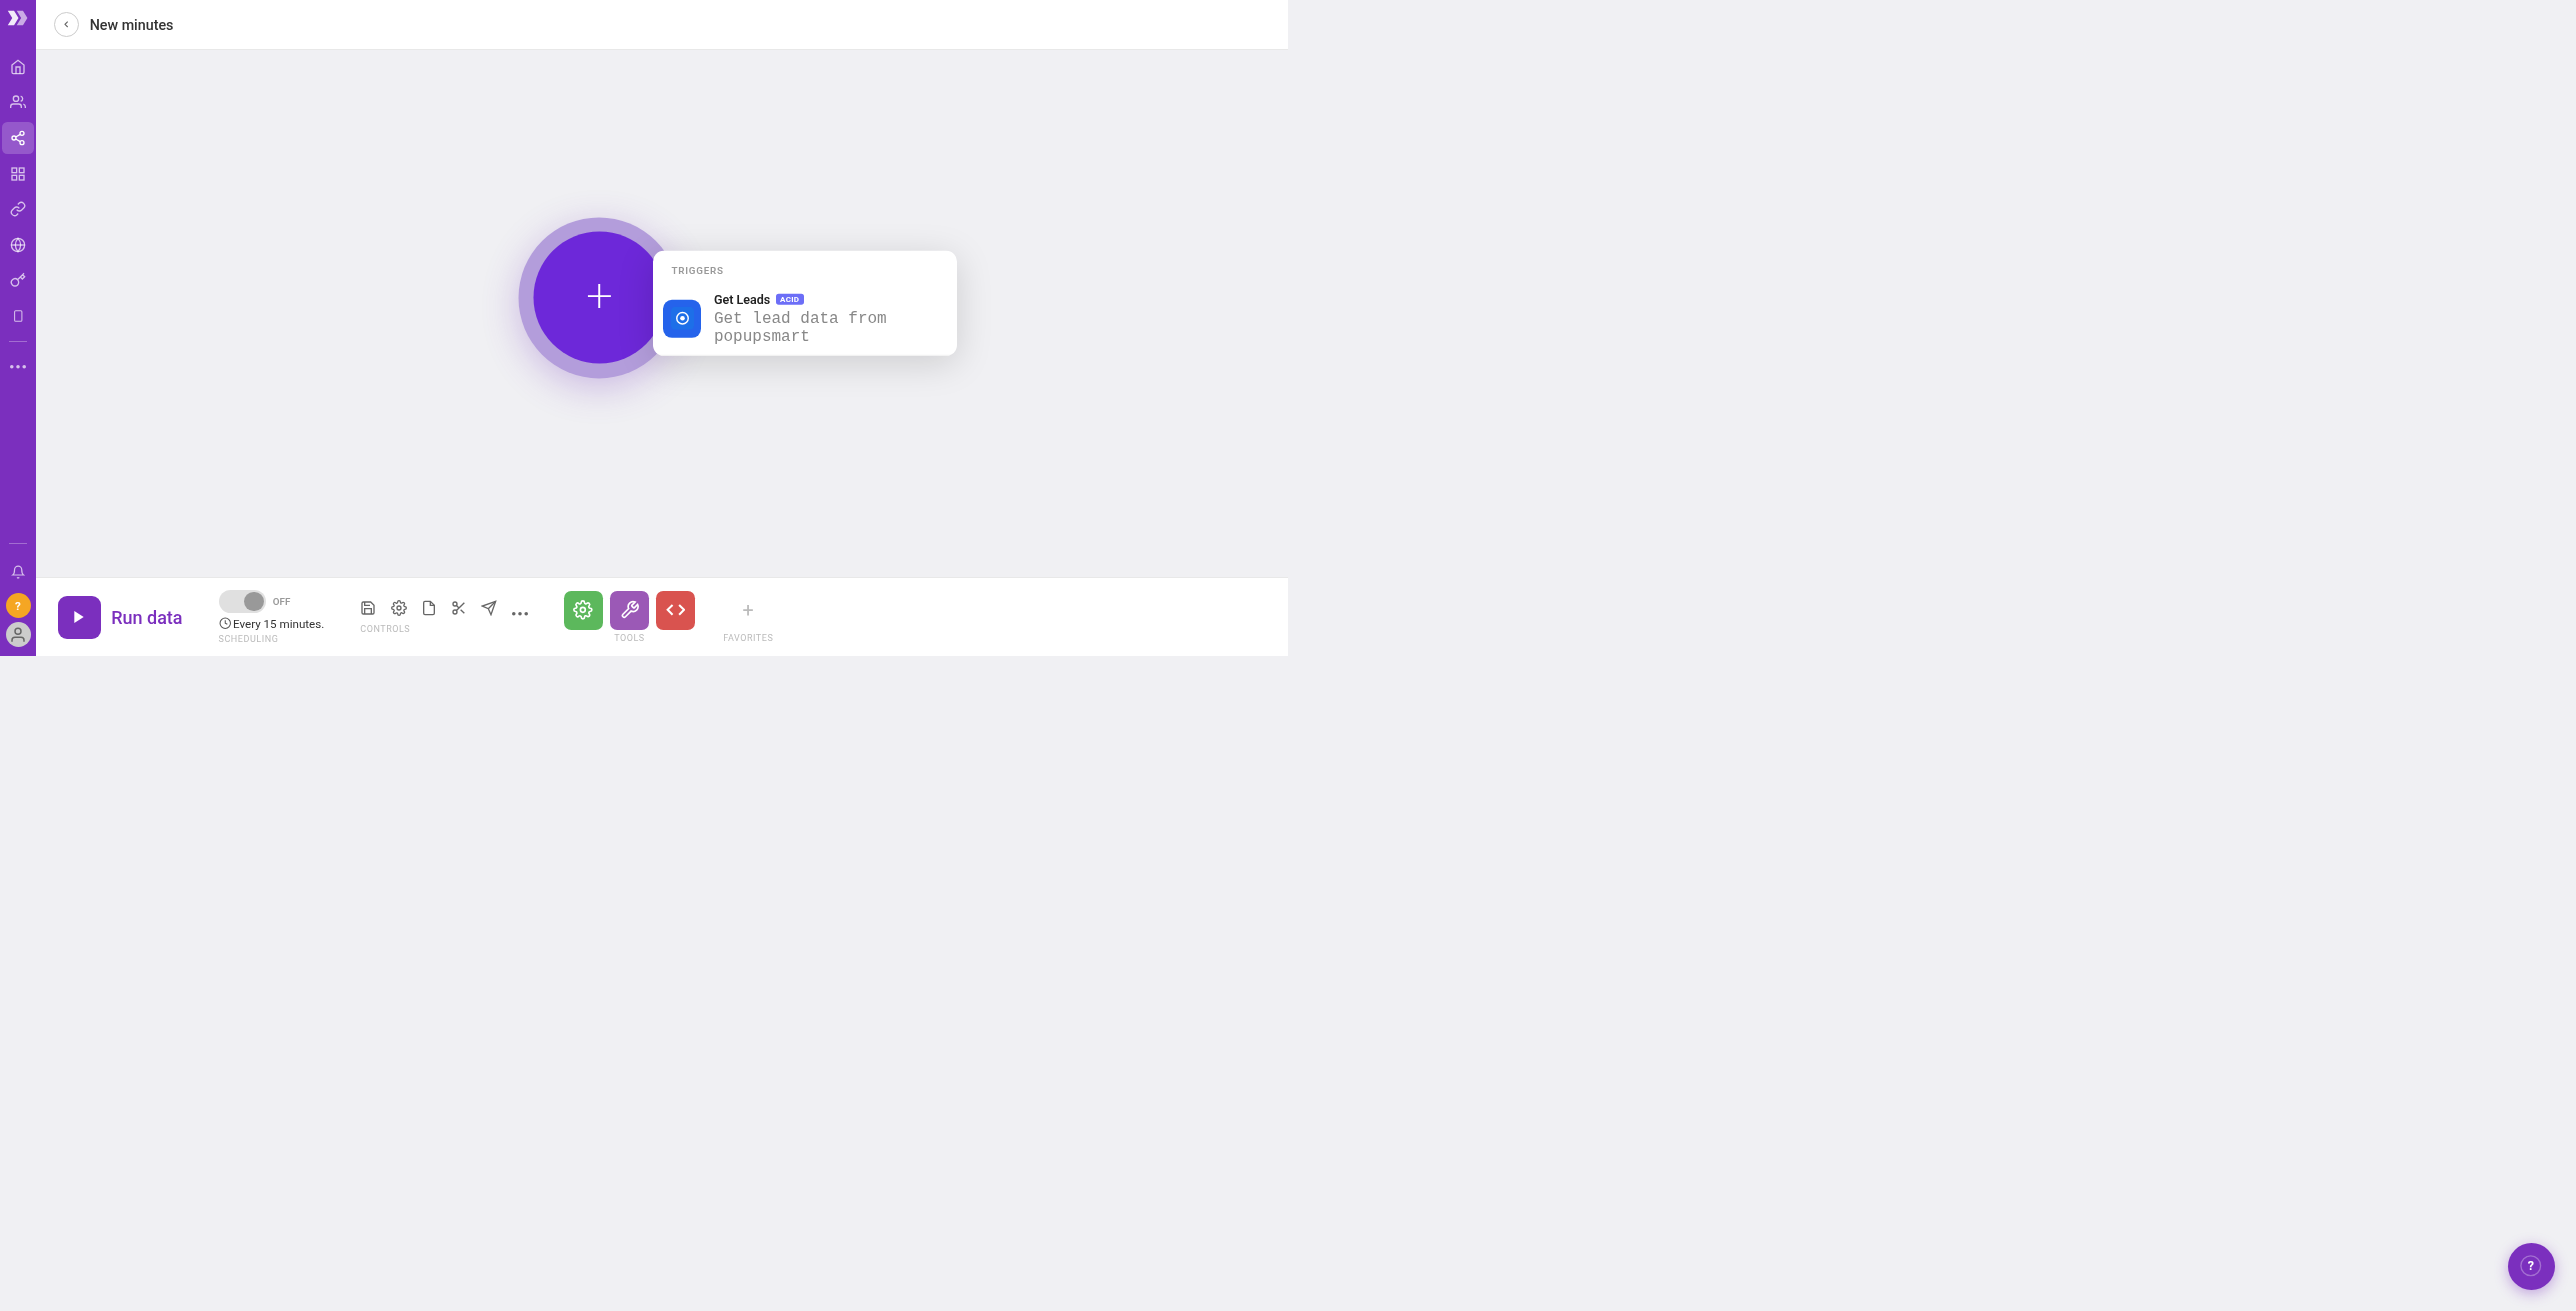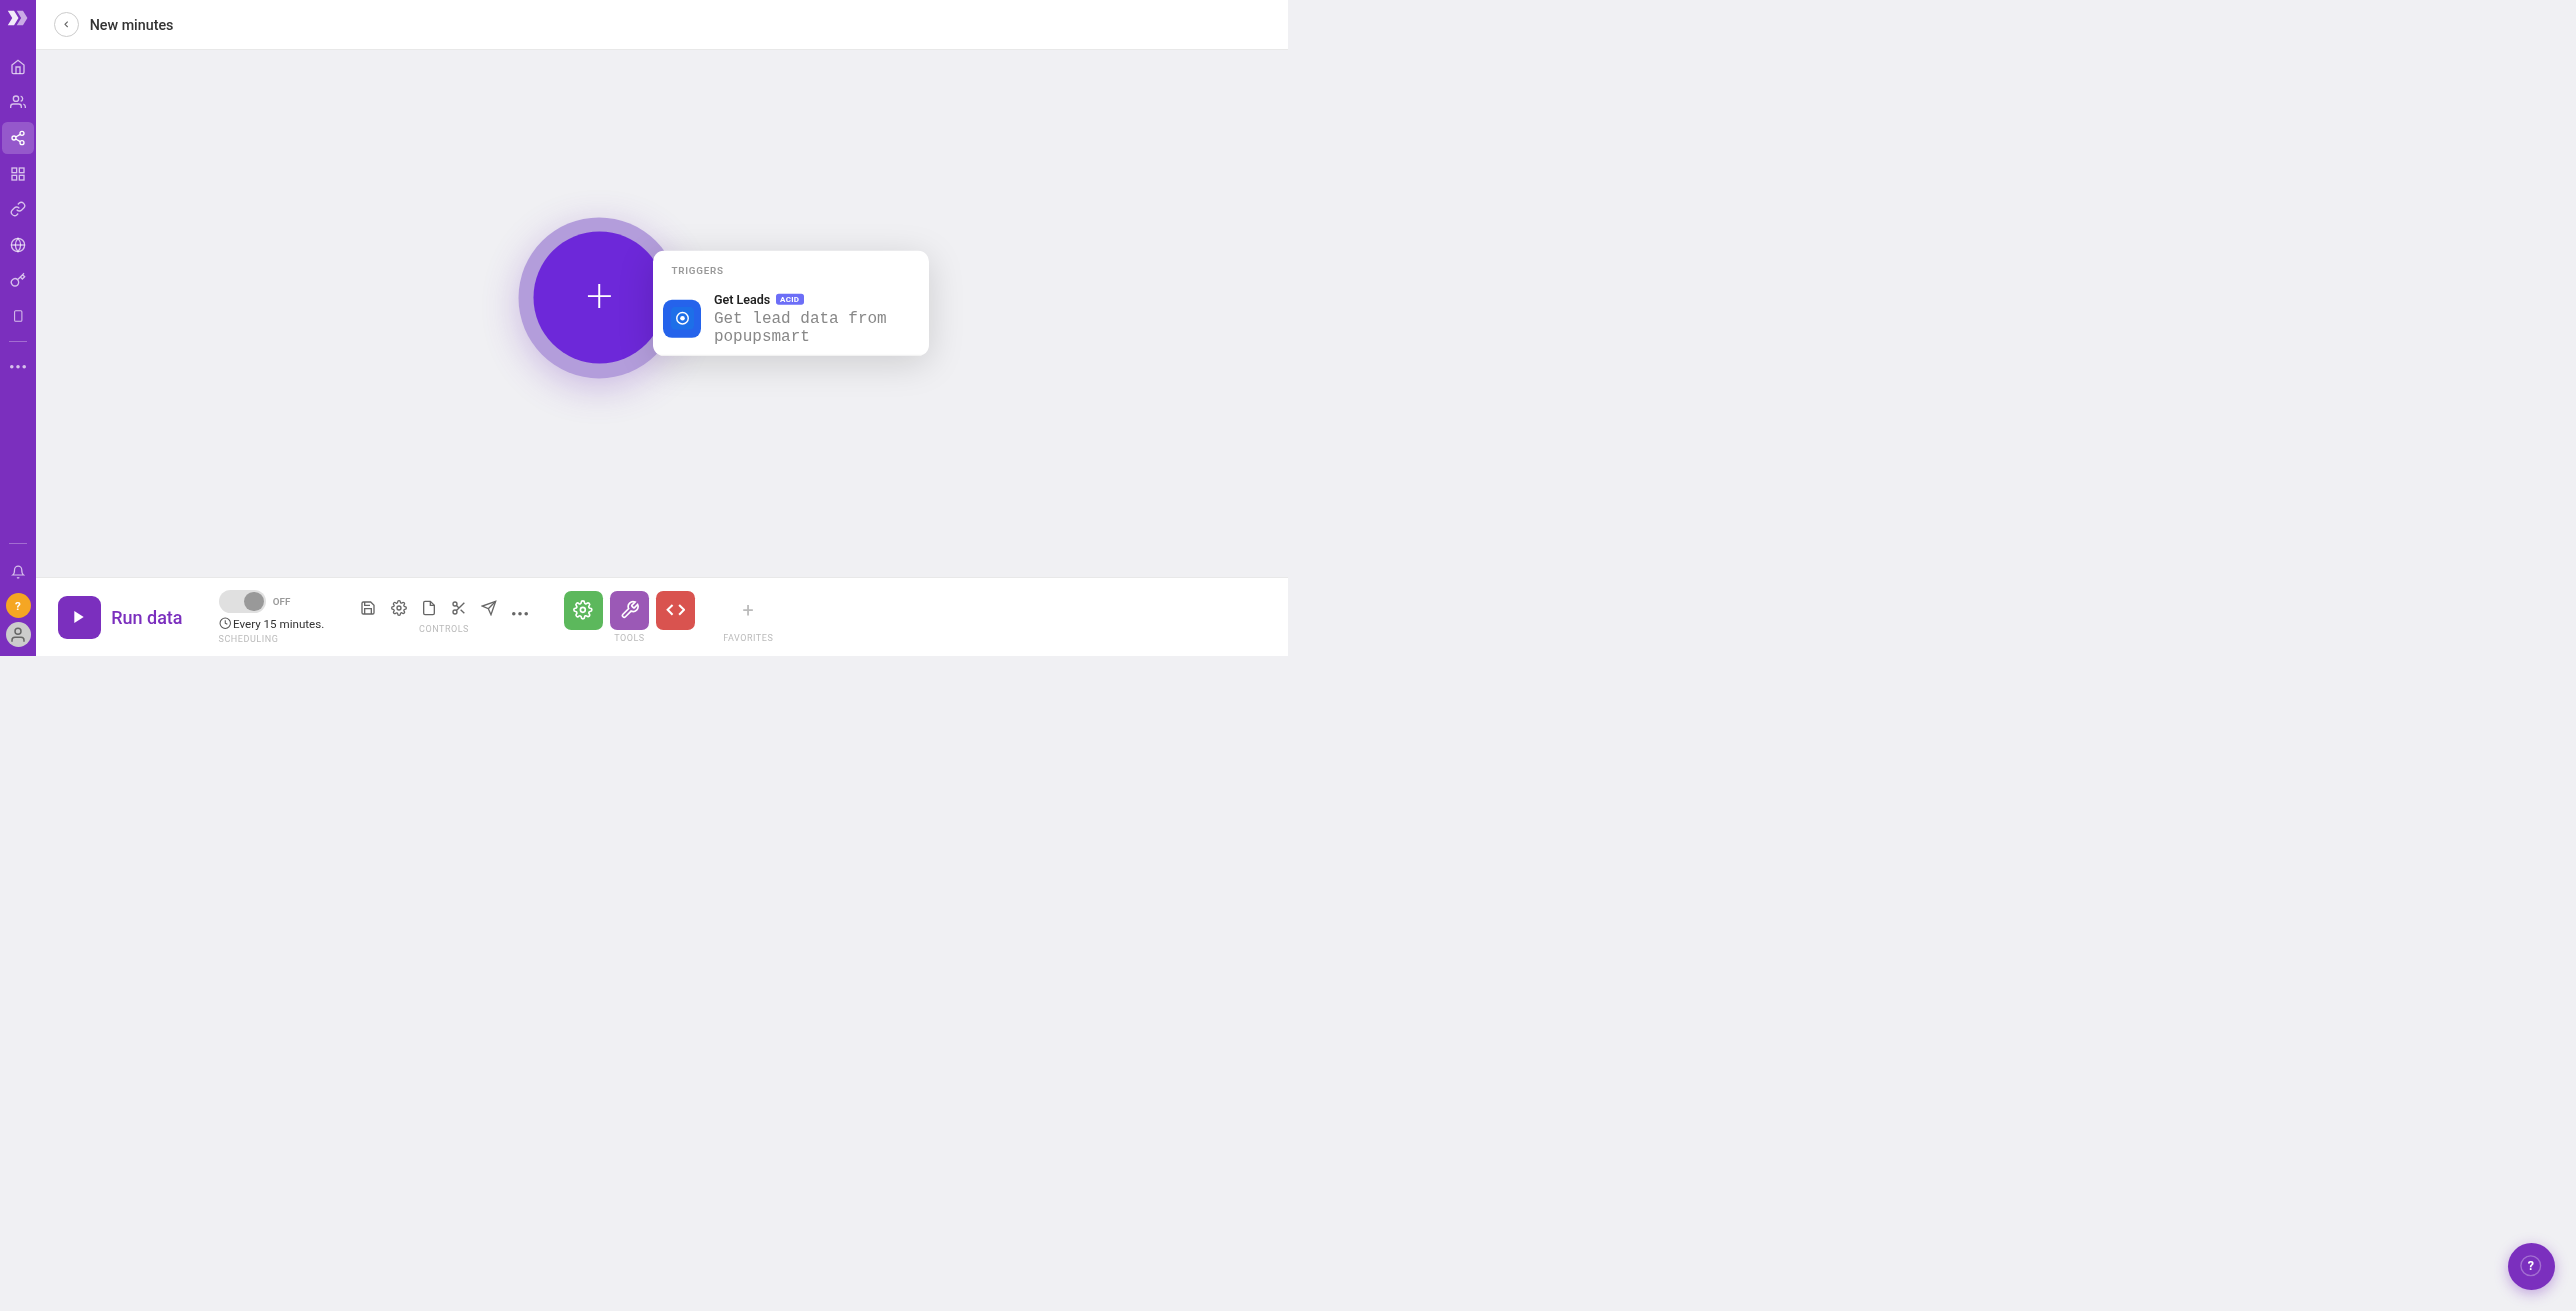--- a/index.html
+++ b/index.html
@@ -158,21 +158,21 @@
 
     
     .popup-card {
       position: absolute;
       top: 50%;
       left: calc(45% + 54px);
       transform: translateY(-60%);
       background: white;
       border-radius: 10.7px;
       box-shadow: 0 7.2px 36px rgba(0,0,0,0.15);
-      width: 276px;
+      width: 304px;
       overflow: hidden;
     }
     .popup-section-label {
       font-size: 9.8px;
       font-weight: 600;
       color: #999;
       letter-spacing: 0.08em;
       padding: 14.3px 18px 7.2px 18px;
       text-transform: uppercase;
     }
@@ -324,21 +324,20 @@
     .scheduling-label {
       font-size: 9px;
       color: #bbb;
       letter-spacing: 0.06em;
       text-transform: uppercase;
       margin-top: 3.6px;
     }
     .controls-group {
       display: flex;
       flex-direction: column;
-      align-items: center;
       margin-right: 36px;
     }
     .controls-icons {
       display: flex;
       align-items: center;
       gap: 14.3px;
       margin-bottom: 3.6px;
     }
     .ctrl-icon {
       font-size: 16px;

